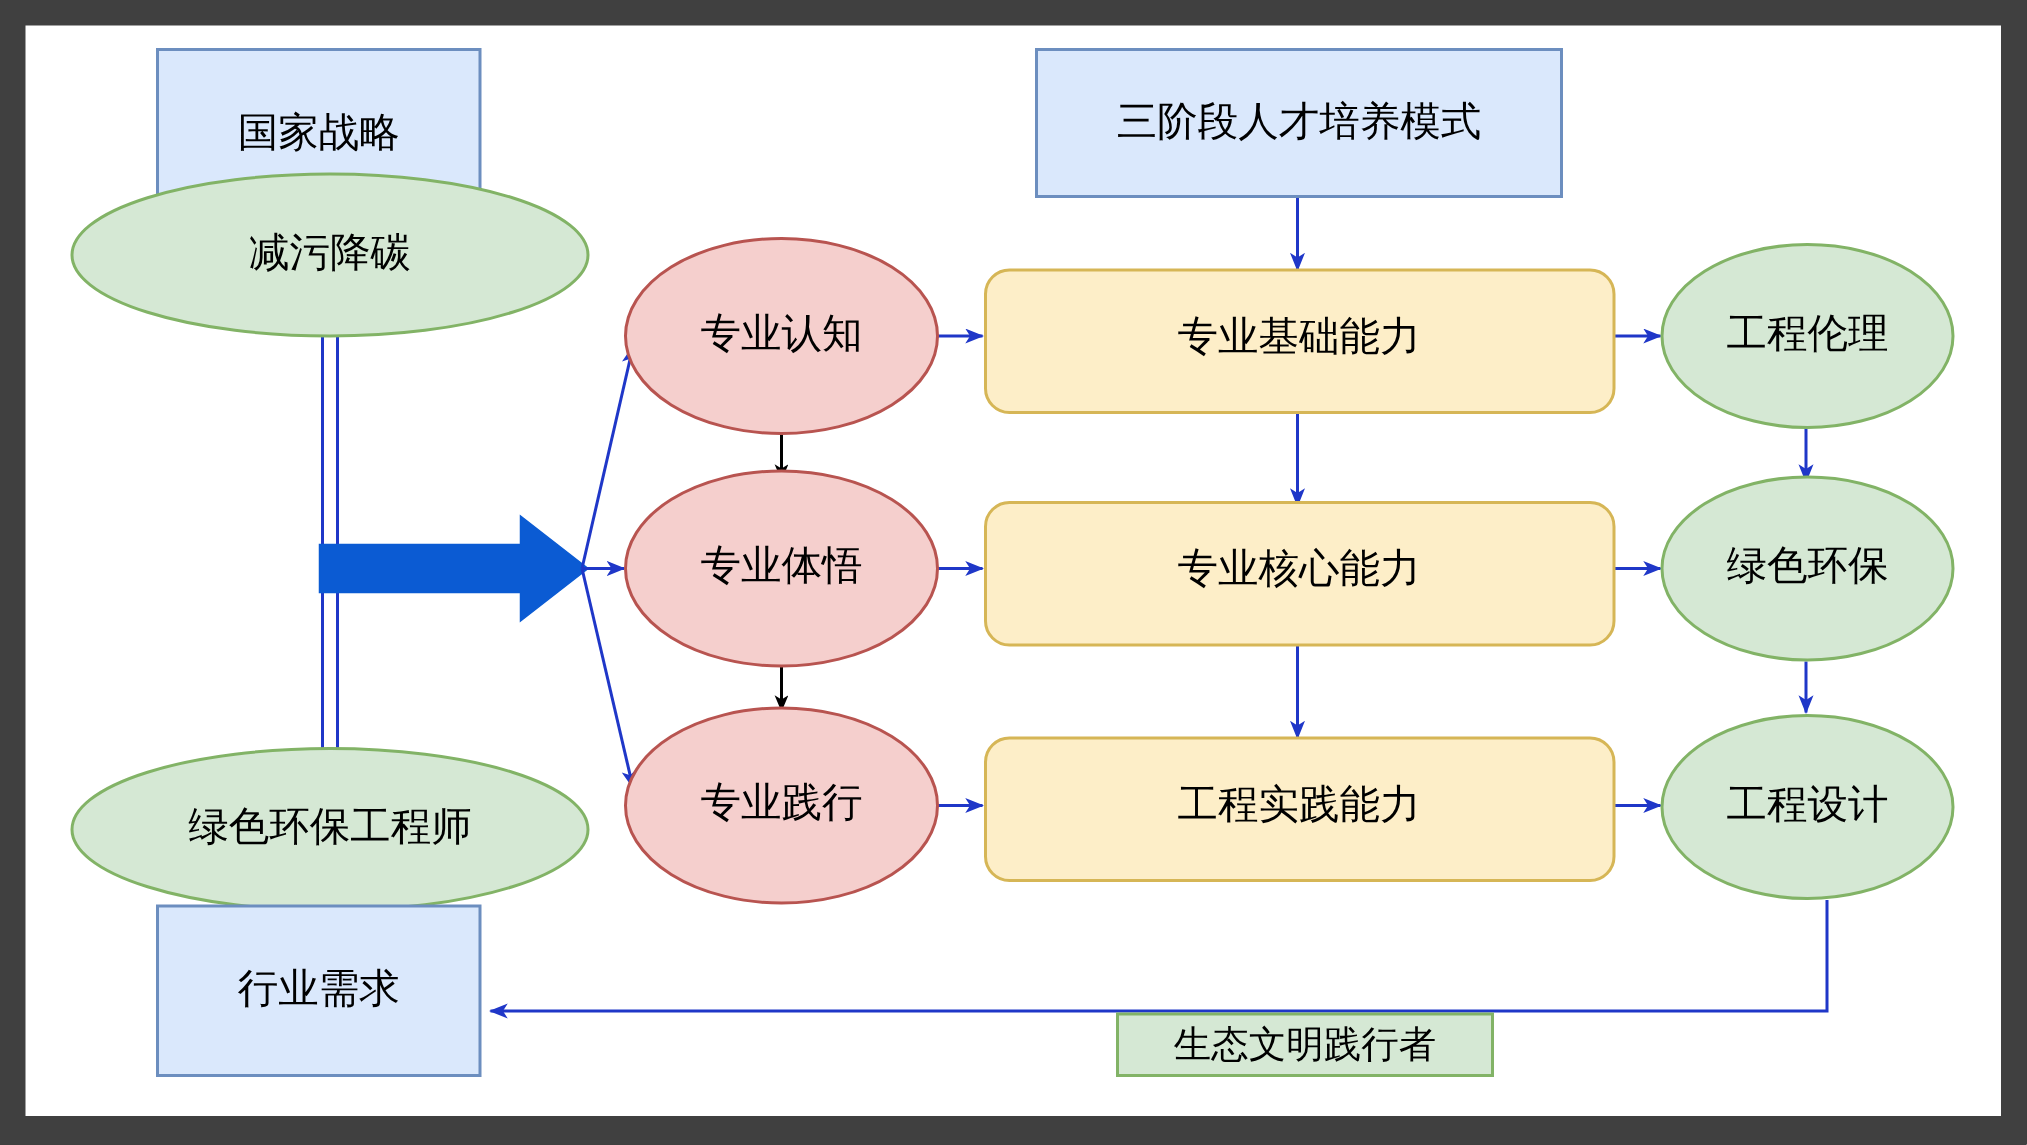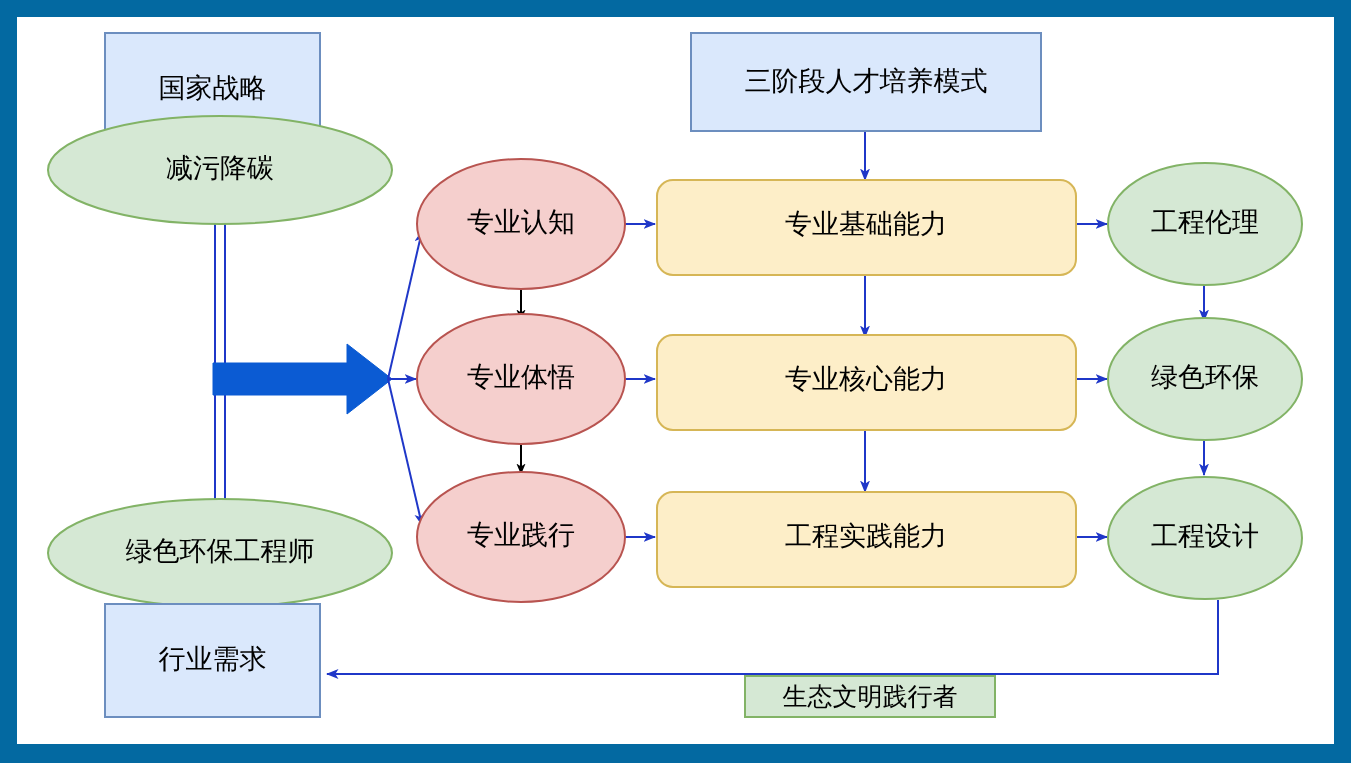--- a/index.html
+++ b/index.html
@@ -10,21 +10,21 @@
   body {
     width: 1351px;
     height: 763px;
     overflow: hidden;
     font-family: "Liberation Sans", "DejaVu Sans", sans-serif;
   }
   #diagram-root {
     position: relative;
     width: 1351px;
     height: 763px;
-    background: #0369a1;
+    background: #404040;
   }
   #canvas {
     position: absolute;
     left: 17px;
     top: 17px;
     width: 1317px;
     height: 727px;
     background: #ffffff;
   }
   svg.flow {

